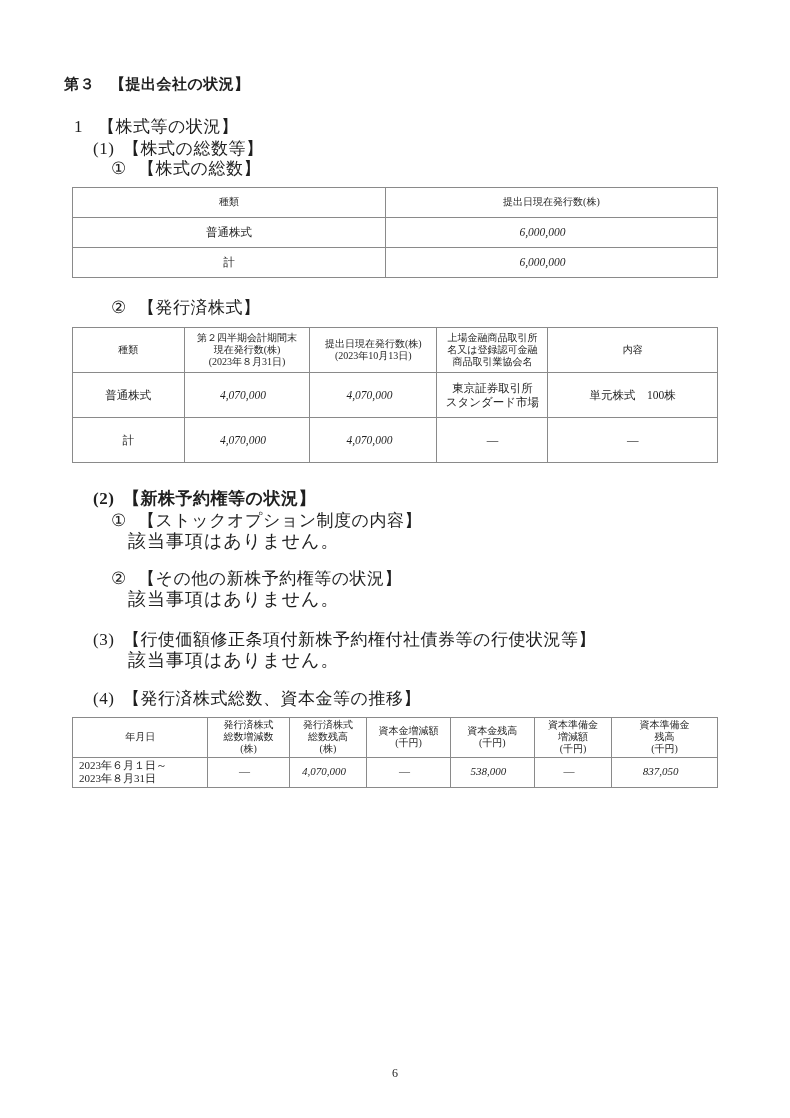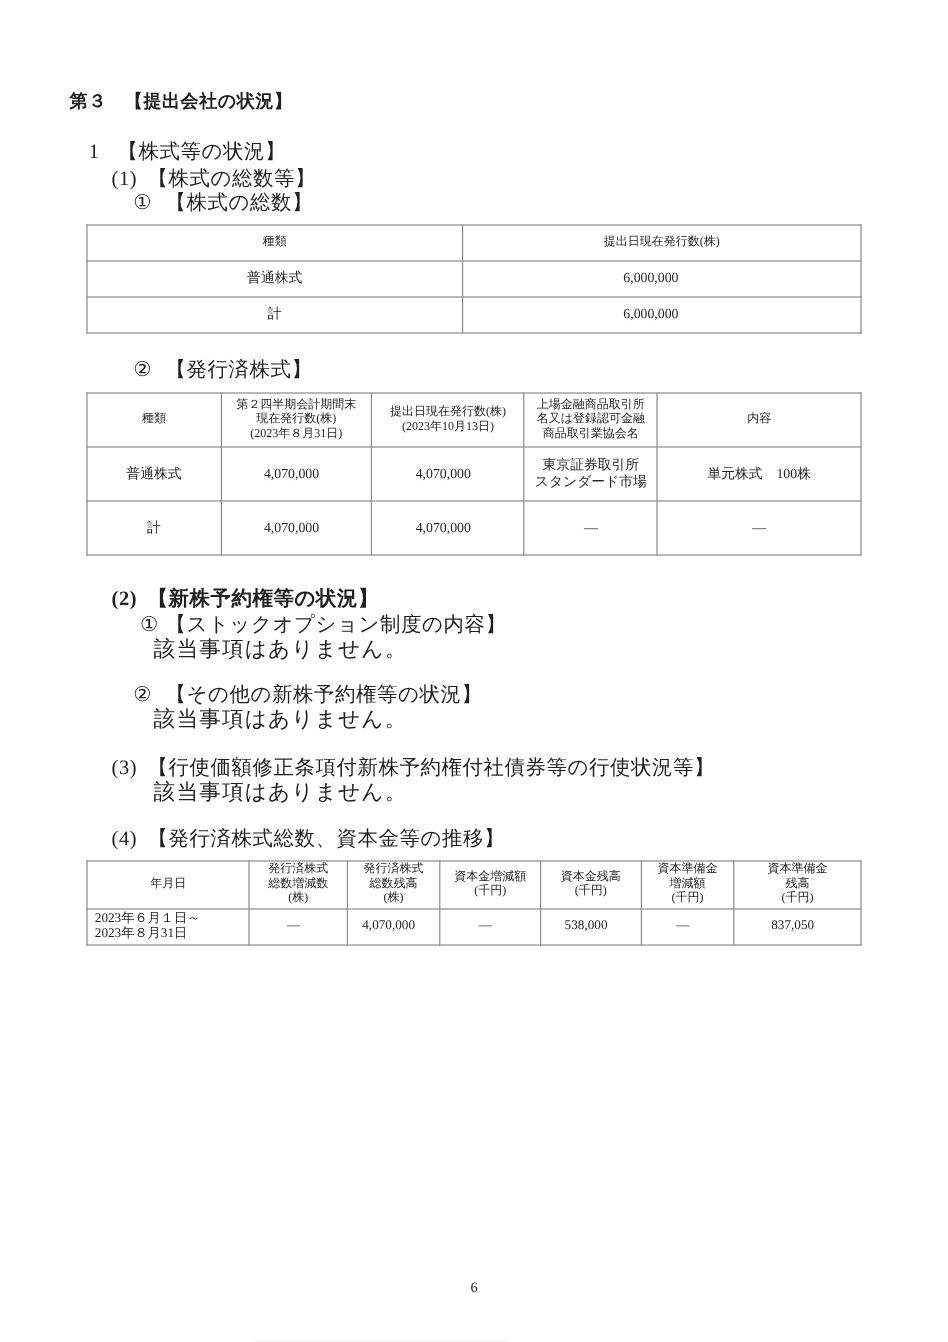--- a/index.html
+++ b/index.html
@@ -8,21 +8,21 @@
     position:relative;
     width:790px; height:1118px;
     background:#ffffff;
     margin:0 auto;
     font-family:"Liberation Serif","DejaVu Serif",serif;
     color:#1f1f1f;
     overflow:hidden;
   }
   .abs { position:absolute; }
   .chapter {
-    left:58px; top:75px;
+    left:64px; top:75px;
     font-family:"Liberation Sans","DejaVu Sans",sans-serif;
     font-weight:bold;
     font-size:15px;
     letter-spacing:0.5px;
   }
   .chapter .num { display:inline-block; width:46px; }
   .h-line { font-size:17px; letter-spacing:0.5px; }
   .h-line .num { display:inline-block; }
   .note { font-size:18px; letter-spacing:1px; }
   table.doc {
@@ -35,21 +35,21 @@
   table.doc th, table.doc td {
     border:1px solid #8a8a8a;
     font-weight:normal;
     text-align:center;
     vertical-align:middle;
     line-height:1.22;
     padding:1px 2px;
   }
   table.doc th { font-size:10px; }
   .pre { white-space:pre-line; }
-  .r { text-align:center; }
+  .r { text-align:center;font-style:italic; }
   .l { text-align:left !important; }
   .pr20 { padding-right:20px !important; }
   .pr10 { padding-right:10px !important; }
   .pl6 { padding-left:6px !important; }
   .t1 tr { height:30px; }
   .t2 tr { height:45px; }
   .t3 tr.hdr { height:39px; }
   .t3 tr.dat { height:30px; }
   .t3 th { font-size:10.5px; }
   .t3 td { font-size:11px; }
@@ -141,21 +141,21 @@
         <td>―</td>
         <td>―</td>
       </tr>
     </tbody>
   </table>
 
   <div class="abs h-line" style="left:93px; top:487px;font-weight:bold;">
     <span class="num" style="width:30px;">(2)</span><span>【新株予約権等の状況】</span>
   </div>
 
-  <div class="abs h-line" style="left:111px; top:509px;text-align:center;">
+  <div class="abs h-line" style="left:111px; top:509px;">
     <span class="num" style="width:27px;">①</span><span>【ストックオプション制度の内容】</span>
   </div>
   <div class="abs note" style="left:128px; top:529px;">該当事項はありません。</div>
 
   <div class="abs h-line" style="left:111px; top:567px;">
     <span class="num" style="width:27px;">②</span><span>【その他の新株予約権等の状況】</span>
   </div>
   <div class="abs note" style="left:128px; top:587px;">該当事項はありません。</div>
 
   <div class="abs h-line" style="left:93px; top:628px;">

